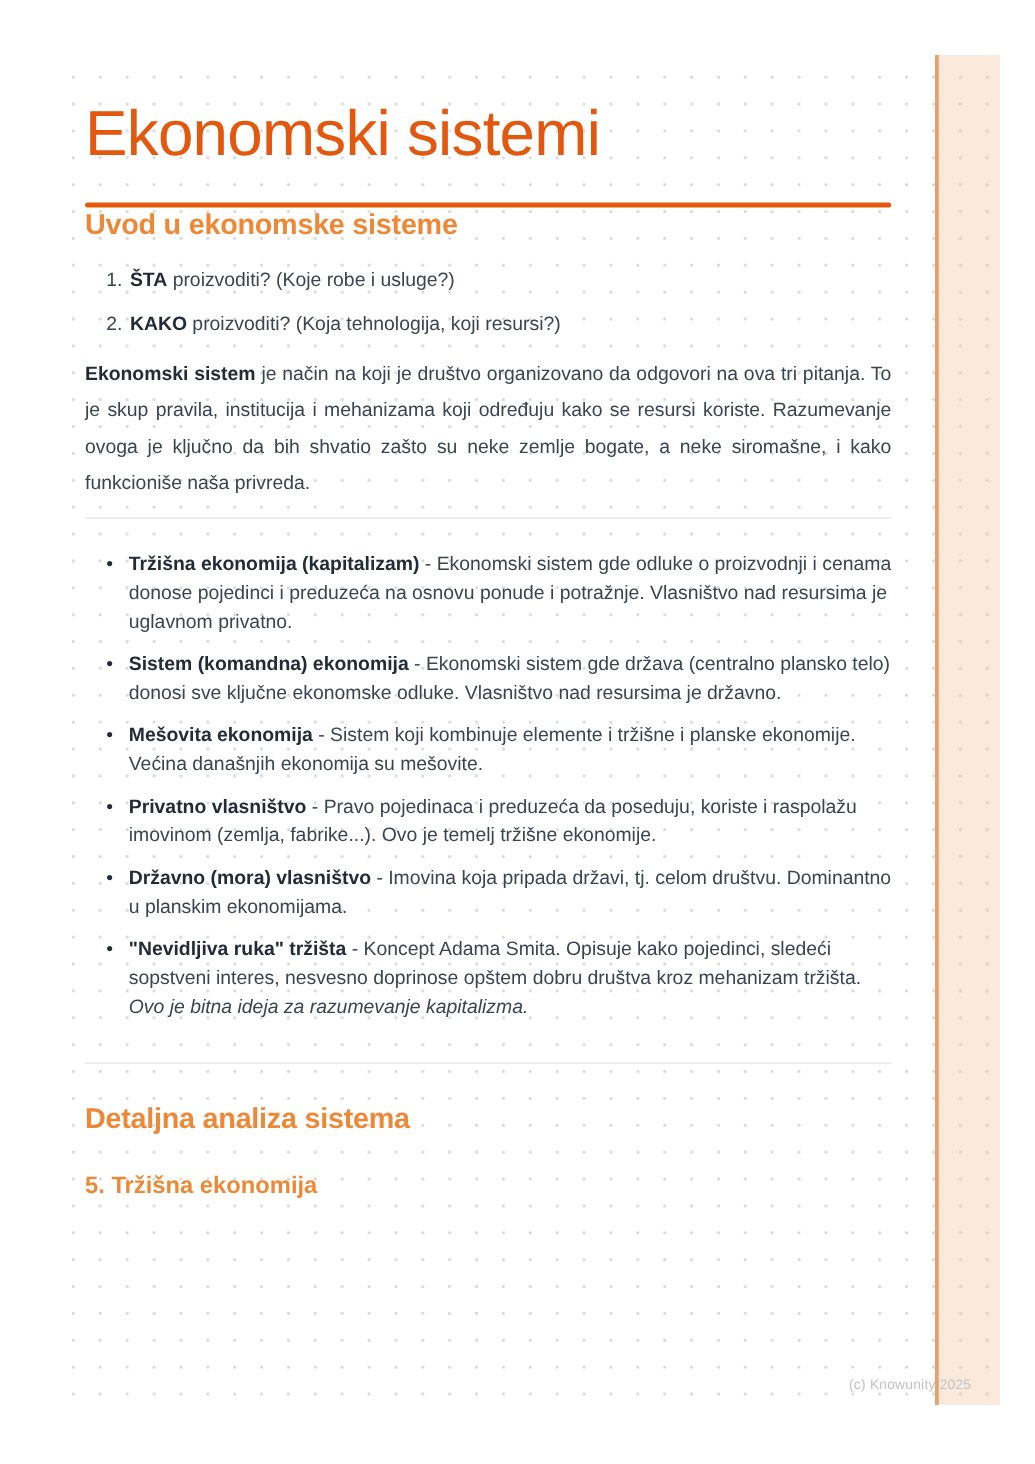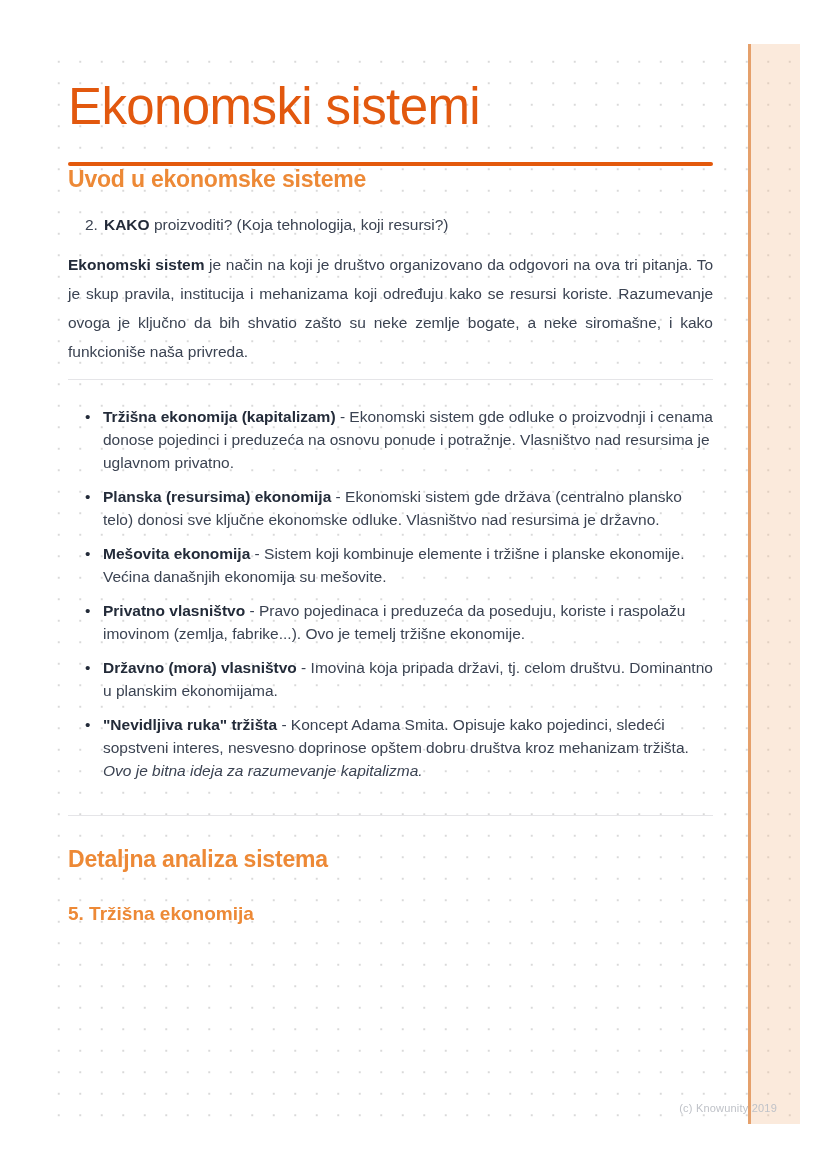--- a/index.html
+++ b/index.html
@@ -118,35 +118,38 @@
   <div class="content">
 
     <h1 class="doc-title">Ekonomski sistemi</h1>
     <div class="title-rule"></div>
 
     <h2 class="h2-intro">Uvod u ekonomske sisteme</h2>
 
 
     <ol class="questions">
       <li>
+        <span class="num">1.</span><b>ŠTA</b><span> proizvoditi? (Koje robe i usluge?)</span>
+      </li>
+      <li>
         <span class="num">2.</span><b>KAKO</b><span> proizvoditi? (Koja tehnologija, koji resursi?)</span>
       </li>
     </ol>
 
     <p class="definition"><b>Ekonomski sistem</b><span> je način na koji je društvo organizovano da odgovori na ova tri pitanja. To je skup pravila, institucija i mehanizama koji određuju kako se resursi koriste. Razumevanje ovoga je ključno da bih shvatio zašto su neke zemlje bogate, a neke siromašne, i kako funkcioniše naša privreda.</span></p>
 
     <hr class="sep sep-1">
 
 
     <ul class="terms">
       <li>
         <span class="bullet-marker">•</span><b>Tržišna ekonomija (kapitalizam)</b><span> - Ekonomski sistem gde odluke o proizvodnji i cenama donose pojedinci i preduzeća na osnovu ponude i potražnje. Vlasništvo nad resursima je uglavnom privatno.</span><i></i>
       </li>
       <li>
-        <span class="bullet-marker">•</span><b>Planska (resursima) ekonomija</b><span> - Ekonomski sistem gde država (centralno plansko telo) donosi sve ključne ekonomske odluke. Vlasništvo nad resursima je državno.</span><i></i>
+        <span class="bullet-marker">•</span><b>Sistem (komandna) ekonomija</b><span> - Ekonomski sistem gde država (centralno plansko telo) donosi sve ključne ekonomske odluke. Vlasništvo nad resursima je državno.</span><i></i>
       </li>
       <li>
         <span class="bullet-marker">•</span><b>Mešovita ekonomija</b><span> - Sistem koji kombinuje elemente i tržišne i planske ekonomije. Većina današnjih ekonomija su mešovite.</span><i></i>
       </li>
       <li>
         <span class="bullet-marker">•</span><b>Privatno vlasništvo</b><span> - Pravo pojedinaca i preduzeća da poseduju, koriste i raspolažu imovinom (zemlja, fabrike...). Ovo je temelj tržišne ekonomije.</span><i></i>
       </li>
       <li>
         <span class="bullet-marker">•</span><b>Državno (mora) vlasništvo</b><span> - Imovina koja pripada državi, tj. celom društvu. Dominantno u planskim ekonomijama.</span><i></i>
       </li>
@@ -157,13 +160,13 @@
 
     <hr class="sep sep-2">
 
     <h2 class="h2-analysis">Detaljna analiza sistema</h2>
 
     <h3>5. Tržišna ekonomija</h3>
 
   </div>
 </div>
 
-<div class="copyright">(c) Knowunity 2019</div>
+<div class="copyright">(c) Knowunity 2025</div>
 
 </body></html>

